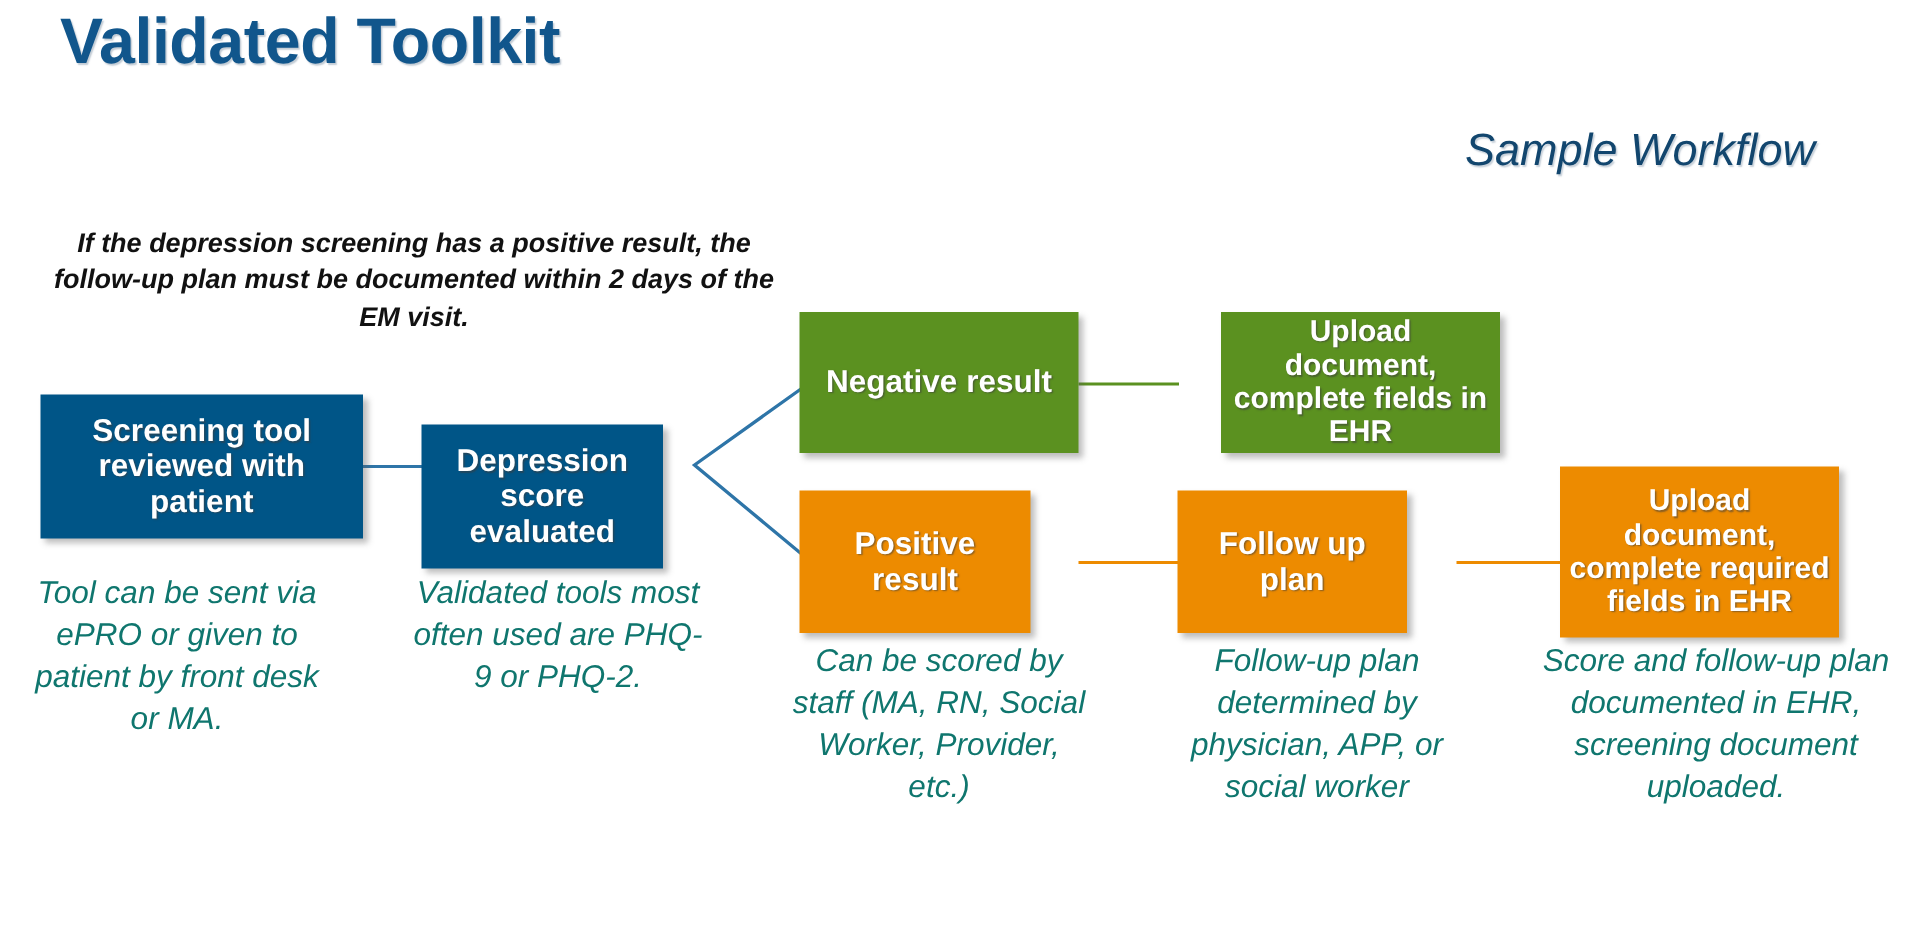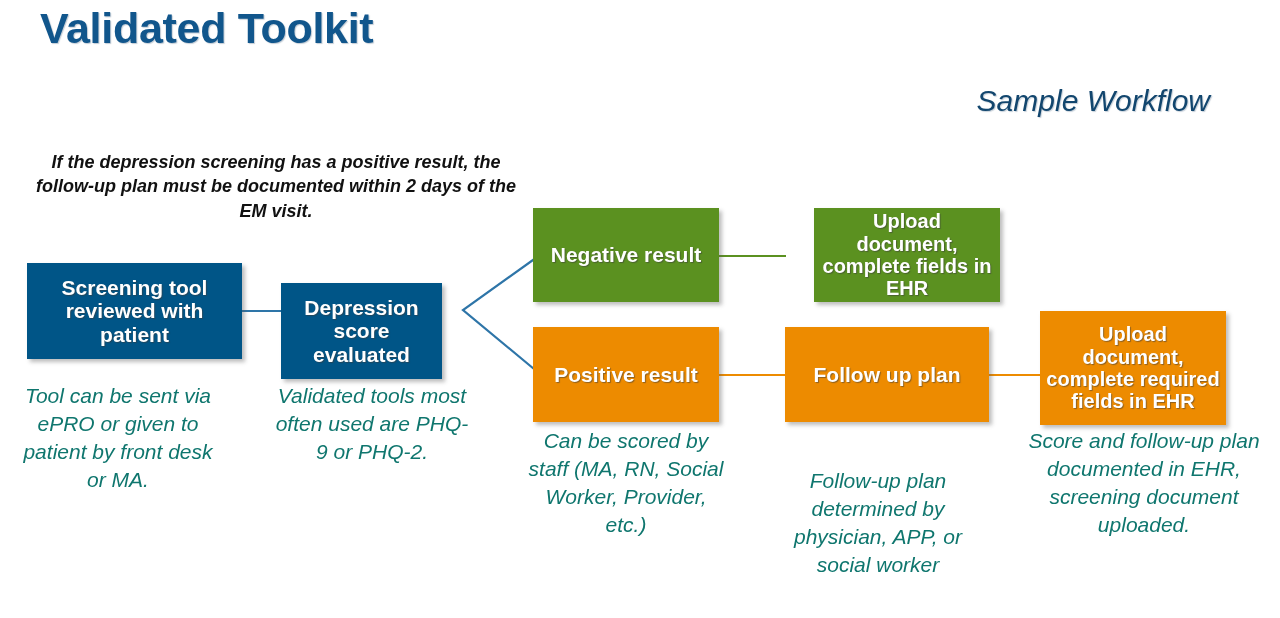--- a/index.html
+++ b/index.html
@@ -77,22 +77,22 @@
   }
   .box-blue   { background: #005587; }
   .box-green  { background: #5B9120; }
   .box-orange { background: #ED8B00; }
 
   
   #box-screening { left: 27px;   top: 263px; width: 215px; height: 96px; }
   #box-score     { left: 281px;  top: 263px; width: 161px; height: 96px; margin-top: 20px; }
   #box-negative  { left: 533px;  top: 208px; width: 186px; height: 94px; }
   #box-upload-neg{ left: 785px;  top: 208px; width: 186px; height: 94px; font-size: 20px; margin-left: 29px; }
-  #box-positive  { left: 533px;  top: 327px; width: 186px; height: 95px; }
-  #box-followup  { left: 785px;  top: 327px; width: 204px; height: 95px; }
+  #box-positive  { left: 533px;  top: 327px; width: 154px; height: 95px; justify-content: flex-end; }
+  #box-followup  { left: 785px;  top: 327px; width: 153px; height: 95px; }
   #box-upload-pos{ left: 1040px; top: 311px; width: 186px; height: 114px; font-size: 20px; }
 
   
   .connector {
     position: absolute;
     z-index: 1;
   }
   .conn-h { height: 0; border-top: 2px solid; }
   #conn-blue1  { left: 208px; top: 310px; width: 74px; border-color: #2E75A8; }
   #conn-green  { left: 719px; top: 255px; width: 67px; border-color: #5B9120; }
@@ -114,21 +114,21 @@
     text-align: center;
     font-style: italic;
     font-size: 21px;
     line-height: 1.33;
     color: #0f766e;
     z-index: 2;
   }
   #cap-screening { left: 22px;   top: 382px; width: 192px; }
   #cap-score     { left: 272px;  top: 382px; width: 200px; font-style: italic; }
   #cap-positive  { left: 528px;  top: 427px; width: 196px; }
-  #cap-followup  { left: 778px;  top: 427px; width: 200px; margin-top: 40px; }
+  #cap-followup  { left: 778px;  top: 427px; width: 200px; }
   #cap-upload    { left: 1018px; top: 427px; width: 252px; }
 </style>
 </head>
 <body>
 
 <div id="page-title">Validated Toolkit</div>
 <div id="subtitle">Sample Workflow</div>
 
 <div id="note">If the depression screening has a positive result, the follow-up plan must be documented within 2 days of the EM visit.</div>
 

